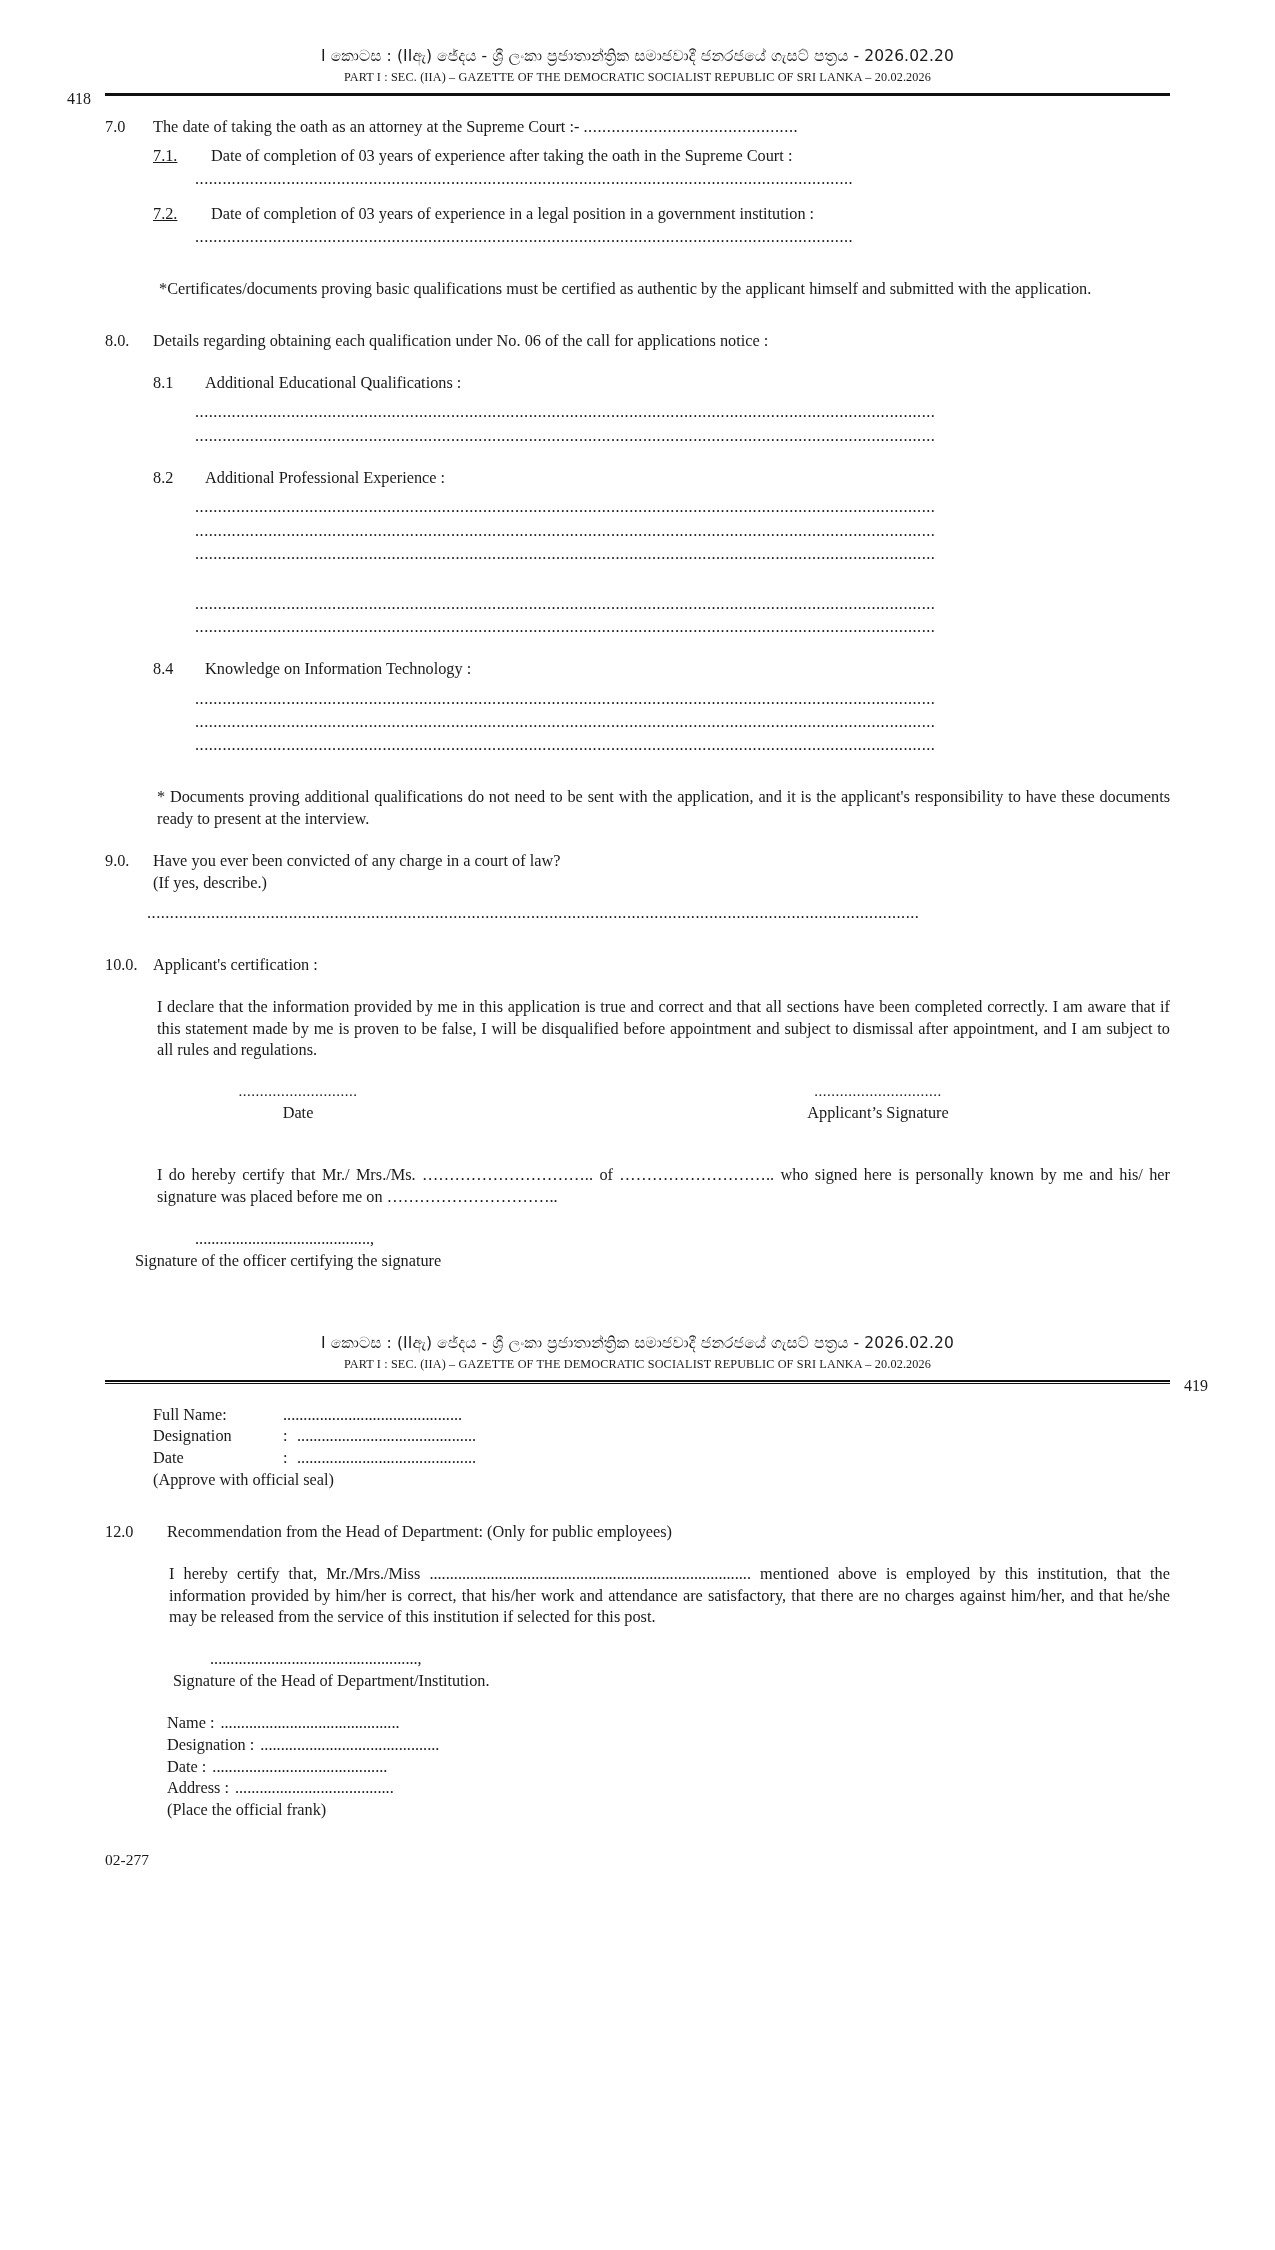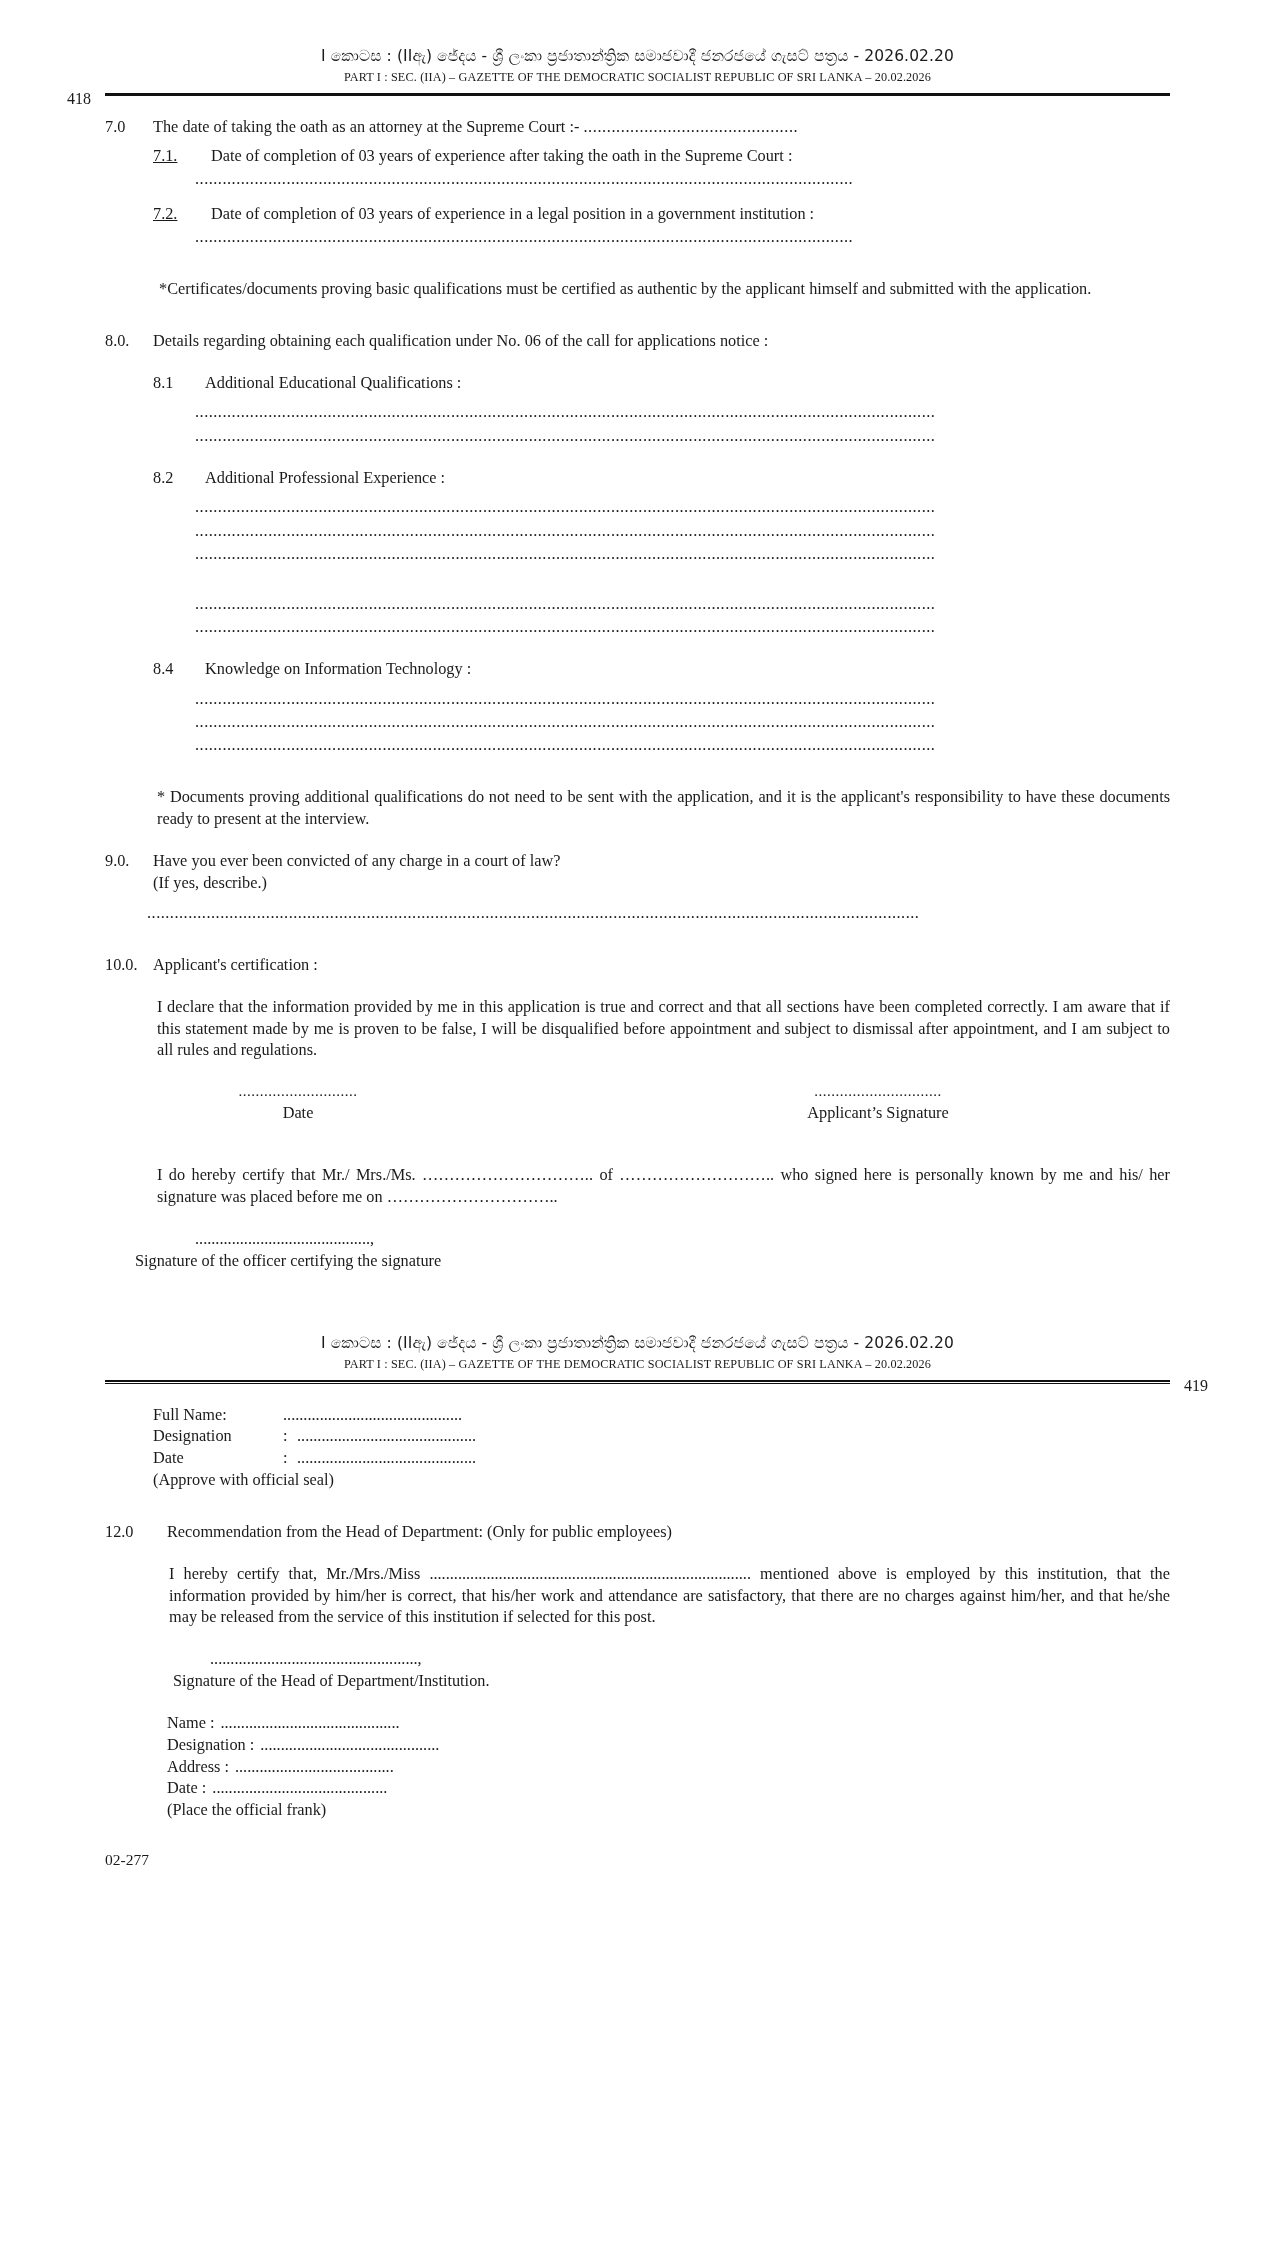--- a/index.html
+++ b/index.html
@@ -325,27 +325,27 @@
     <div style="margin-left:62px;">
       <div class="row">
         <div>Name :</div>
         <div style="margin-left:6px;">............................................</div>
       </div>
       <div class="row">
         <div>Designation :</div>
         <div style="margin-left:6px;">............................................</div>
       </div>
       <div class="row">
+        <div>Date :</div>
+        <div style="margin-left:6px;">...........................................</div>
+      </div>
+      <div class="row">
         <div>Address :</div>
         <div style="margin-left:6px;">.......................................</div>
       </div>
-      <div class="row">
-        <div>Date :</div>
-        <div style="margin-left:6px;">...........................................</div>
-      </div>
       <div>(Place the official frank)</div>
     </div>
 
   </div>
 
   <div class="gap-l"></div>
   <div class="footer-code">02-277</div>
 
 </div>
 

